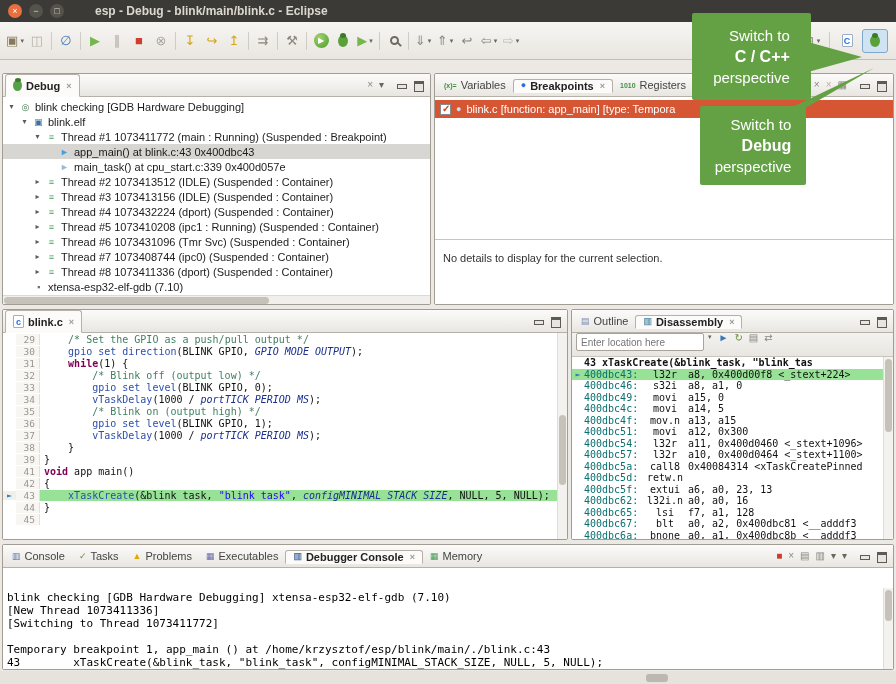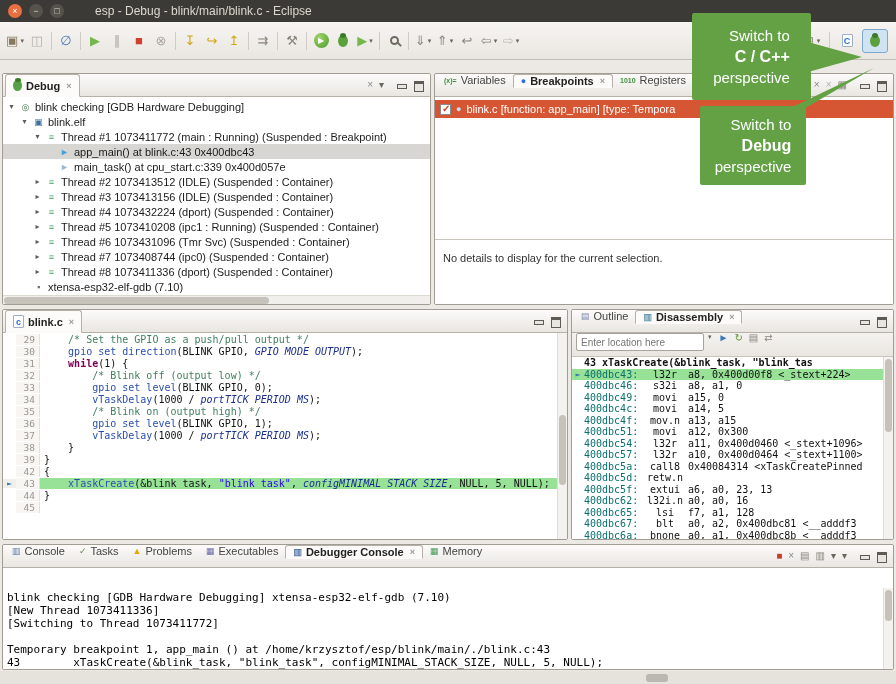--- a/index.html
+++ b/index.html
@@ -6,21 +6,21 @@
   html,body { width:896px; height:684px; overflow:hidden; }
   body { font-family:"Liberation Sans", sans-serif; background:#ece9e4; }
   #window { position:relative; width:896px; height:684px; background:#ece9e4; }
 
   
   .titlebar { position:absolute; top:0; left:0; width:100%; height:22px; background:#3b3a36;
     display:flex; align-items:center; padding:0 8px; gap:7px; }
   .wbtn { width:14px; height:14px; border-radius:50%; display:flex; align-items:center;
     justify-content:center; font-size:9px; line-height:1; color:#ded9d0; background:#55524b; }
   .wbtn.close { background:#e96f41; color:#fff; }
-  .win-title { color:#dcd8cf; font-size:12px; font-weight:normal; margin-left:24px; white-space:nowrap; }
+  .win-title { color:#dcd8cf; font-size:12px; font-weight:bold; margin-left:24px; white-space:nowrap; }
 
   
   .toolbar { position:absolute; top:22px; left:0; width:100%; height:38px;
     background:linear-gradient(#f7f5f2,#e9e6e1); border-bottom:1px solid #c2beb6;
     display:flex; align-items:center; padding:0 4px; }
   .tbar-buttons { display:flex; align-items:center; }
   .tbtn { height:24px; min-width:22px; display:flex; align-items:center; justify-content:center;
     gap:1px; border-radius:3px; padding:0 2px; }
   .tglyph { font-size:13px; line-height:1; }
   .tsep { width:1px; height:18px; background:#cfccc5; margin:0 3px; }
@@ -38,21 +38,21 @@
   .pbtn { width:26px; height:24px; display:flex; align-items:center; justify-content:center; gap:2px;
     border:1px solid transparent; border-radius:3px; }
   .pbtn.active { background:#cfe3f3; border-color:#7da7cc; }
   .psep { width:1px; height:18px; background:#cfccc5; margin:0 2px; }
 
   
   .panel { position:absolute; background:#fff; border:1px solid #a19c94; border-radius:2px;
     overflow:hidden; display:flex; flex-direction:column; }
   .tabbar { height:23px; min-height:23px; background:linear-gradient(#fcfbfa,#e9e6e1);
     border-bottom:1px solid #b5b1a9; display:flex; align-items:stretch; padding-left:2px; }
-  .tabs-holder { display:flex; align-items:flex-start; }
+  .tabs-holder { display:flex; align-items:center; }
   .tab { display:flex; align-items:center; gap:4px; padding:0 7px; font-size:11px; color:#444; white-space:nowrap; }
   .tab.active { background:#fcfbfa; border:1px solid #b5b1a9; border-bottom:1px solid #fcfbfa;
     border-radius:3px 3px 0 0; margin-bottom:-1px; font-weight:bold; color:#222; }
   .tclose { font-size:9px; color:#999; margin-left:2px; }
   .hspacer { flex:1; }
   .hicons { display:flex; align-items:center; gap:6px; padding-right:6px; }
   .hglyph { font-size:10px; line-height:1; color:#6a675f; }
   .minbtn { width:11px; height:11px; position:relative; display:inline-block; }
   .minbtn::after { content:""; position:absolute; left:1px; bottom:2px; width:8px; height:3px;
     border:1px solid #5f5b54; background:#e8e5e0; }
@@ -441,20 +441,25 @@
             <span class="lnum">38</span>
             <span class="ctext"><span class="tok-p">    }</span></span>
           </div>
           <div class="code-row">
             <span class="ann"></span>
             <span class="lnum">39</span>
             <span class="ctext"><span class="tok-p">}</span></span>
           </div>
           <div class="code-row">
             <span class="ann"></span>
+            <span class="lnum">41</span>
+            <span class="ctext"><span class="tok-k">void</span><span class="tok-p"> app_main()</span></span>
+          </div>
+          <div class="code-row">
+            <span class="ann"></span>
             <span class="lnum">42</span>
             <span class="ctext"><span class="tok-p">{</span></span>
           </div>
           <div class="code-row current">
             <span class="ann">►</span>
             <span class="lnum">43</span>
             <span class="ctext"><span class="tok-p">    </span><span class="tok-f">xTaskCreate</span><span class="tok-p">(&amp;blink_task, </span><span class="tok-s">"blink_task"</span><span class="tok-p">, </span><span class="tok-m">configMINIMAL_STACK_SIZE</span><span class="tok-p">, NULL, 5, NULL);</span></span>
           </div>
           <div class="code-row">
             <span class="ann"></span>

